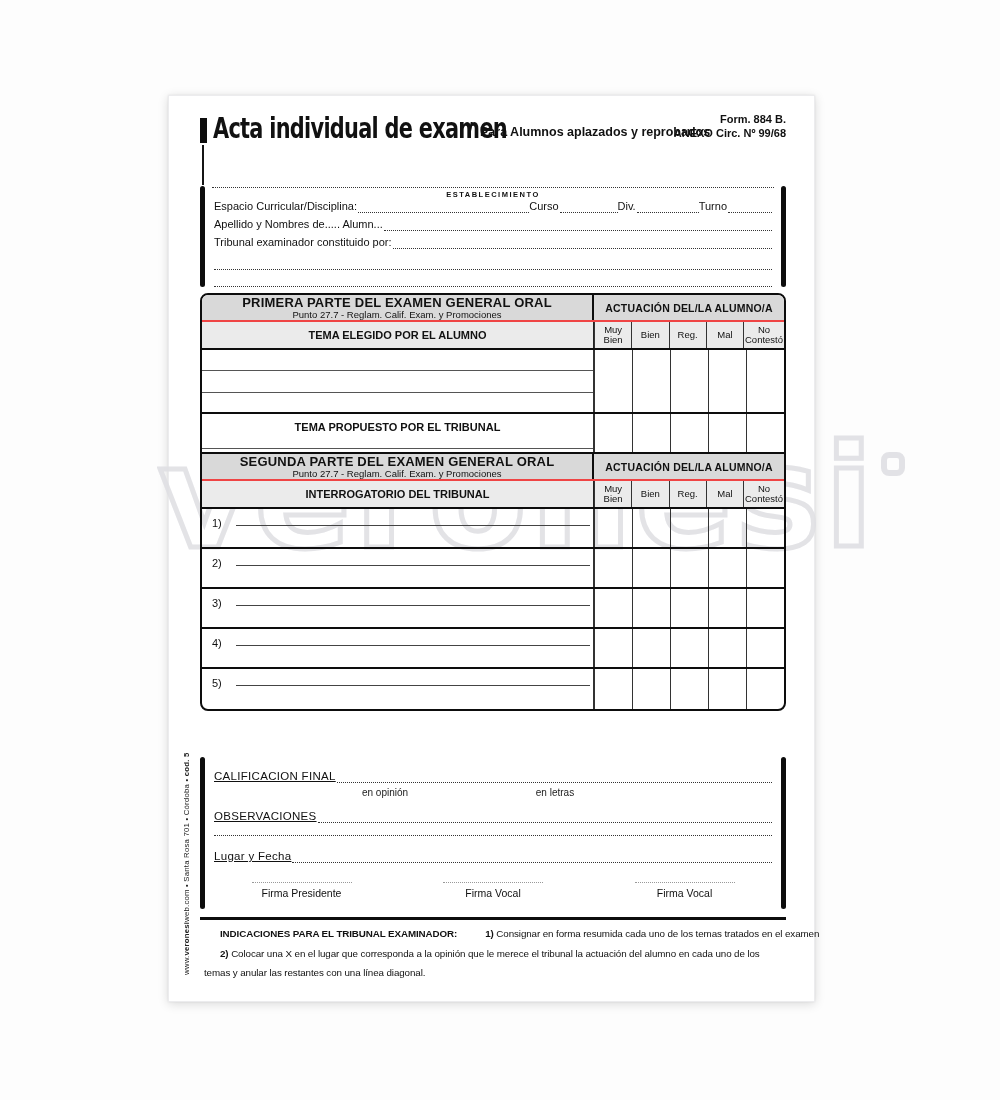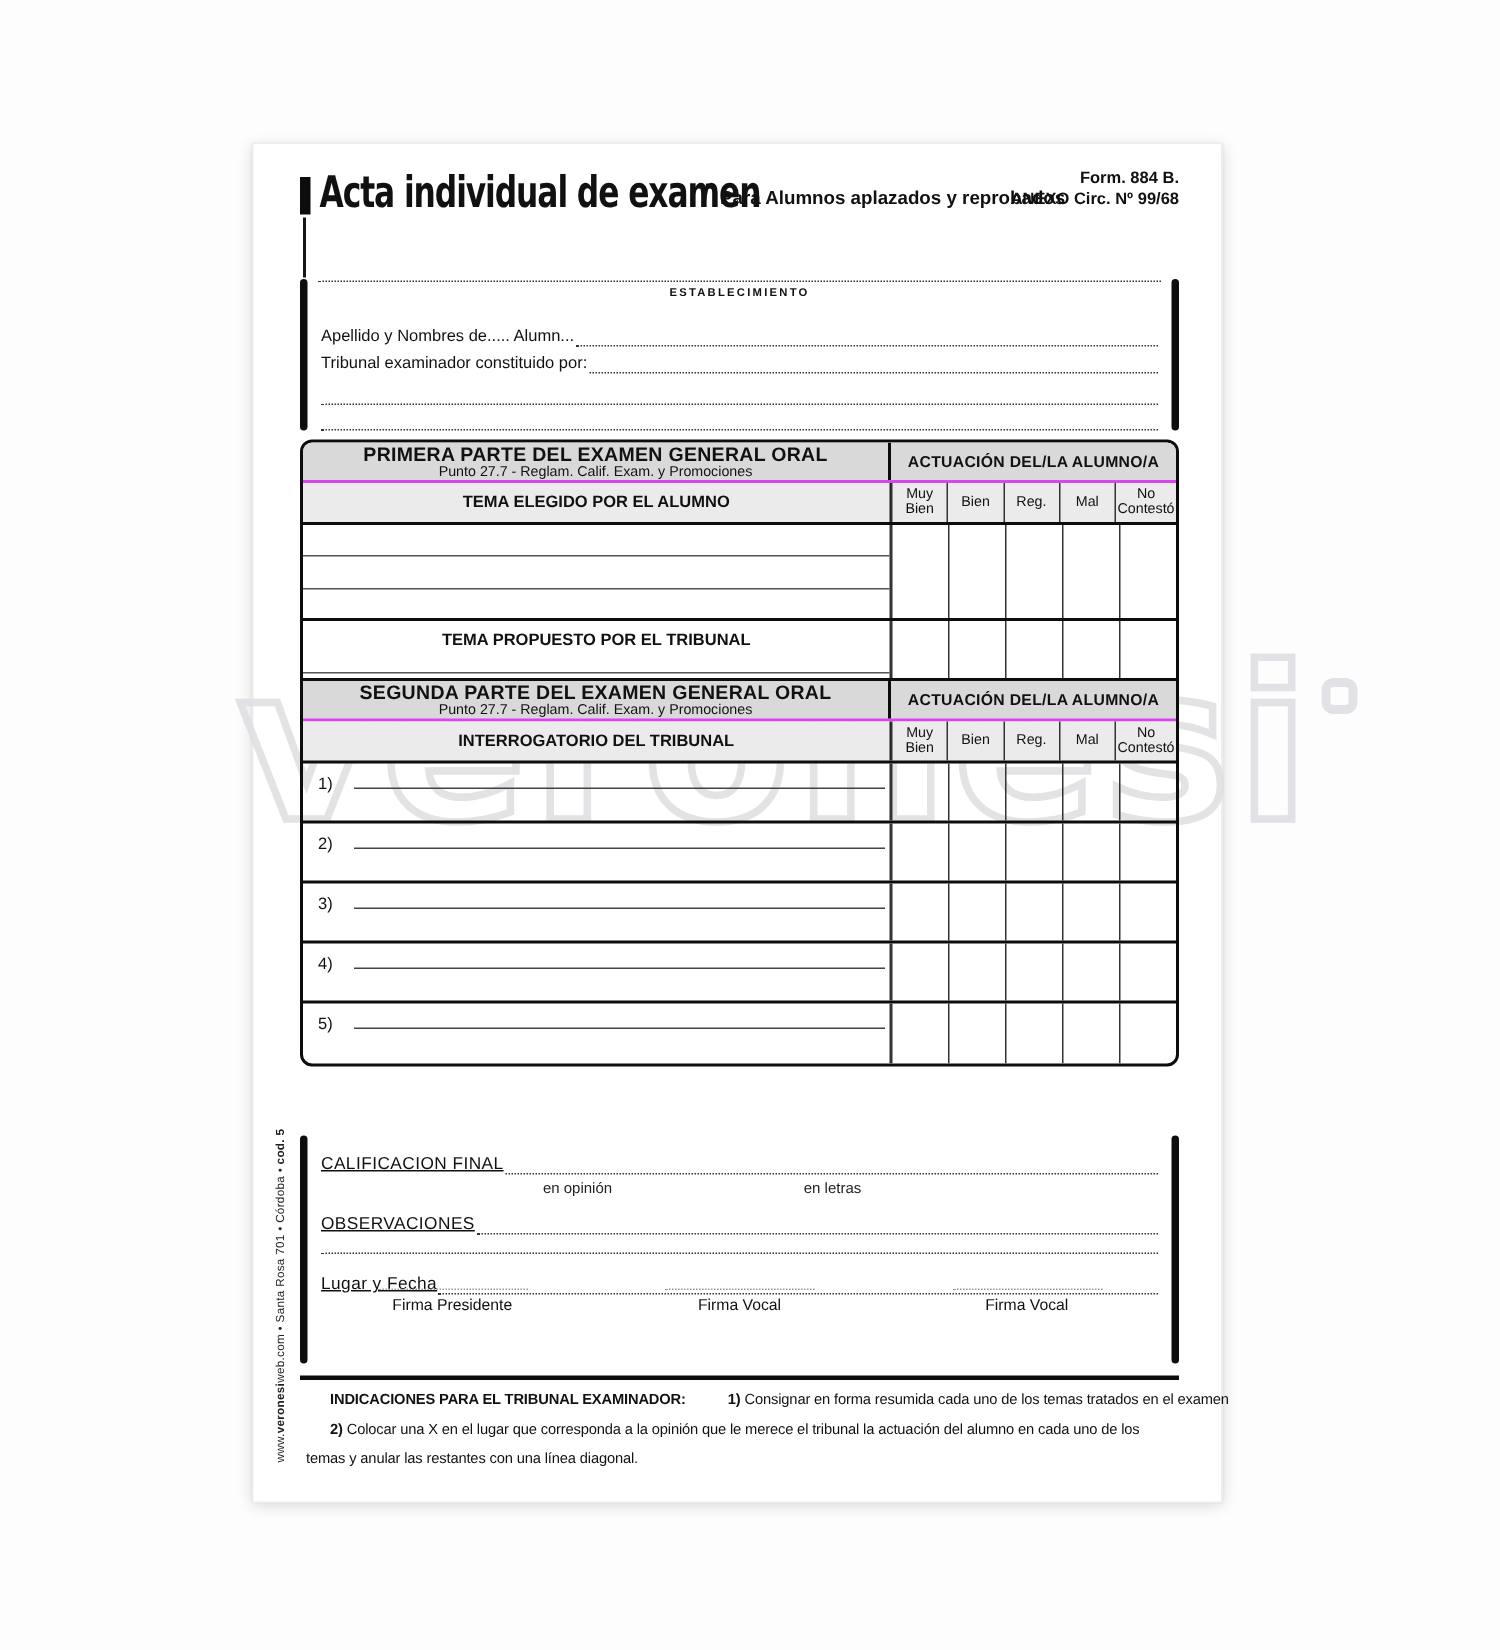--- a/index.html
+++ b/index.html
@@ -45,21 +45,21 @@
   .f-row .lbl { font-size:11px; line-height:13px; white-space:nowrap; }
   .dots { border-bottom:1.5px dotted #333; align-self:stretch; margin-left:1px; }
   .dots.grow { flex:1 1 auto; }
   .r-espacio { top:14px; } .r-apellido { top:32px; } .r-tribunal { top:50px; }
   .free-dotted { position:absolute; left:14px; right:14px; border-top:1.5px dotted #333; }
   .fd1 { top:84px; } .fd2 { top:101px; }
 
   
   .exam-table { position:absolute; left:32px; top:198px; width:586px;
     border:2.5px solid #0d0d0d; border-radius:8px; overflow:hidden; }
-  .band { display:flex; height:27px; background:#d9d9d9; border-bottom:2px solid #d946ef; }
+  .band { display:flex; height:27px; background:#d9d9d9; border-bottom:2px solid #ef4444; }
   .band-left { width:392px; border-right:2px solid #0d0d0d; text-align:center; padding-top:1px; }
   .band-title { font-size:13px; font-weight:bold; line-height:14px; letter-spacing:.2px; }
   .band-sub { font-size:9.5px; line-height:10px; }
   .band-right { flex:1; display:flex; align-items:center; justify-content:center;
     font-size:10.5px; font-weight:bold; letter-spacing:.2px; }
   .subband { display:flex; height:28px; background:#ebebeb; border-bottom:2px solid #0d0d0d; }
   .subband-left { width:392px; border-right:1.5px solid #222; display:flex; align-items:center;
     justify-content:center; font-size:11px; font-weight:bold; }
   .rcell { flex:1; border-left:1px solid #333; display:flex; align-items:center; justify-content:center;
     text-align:center; font-size:9.5px; line-height:10.5px; padding:0 1px; }
@@ -81,21 +81,21 @@
   
   .final-sec { position:absolute; left:32px; top:662px; width:586px; height:156px; }
   .final-sec .vbar { top:0; height:152px; }
   .fin-row { position:absolute; left:14px; right:14px; display:flex; align-items:flex-end; height:14px; }
   .fin-row .lbl { font-size:11.5px; line-height:13px; letter-spacing:.3px; white-space:nowrap;text-decoration:underline; }
   .r-calif { top:12px; } .r-obs { top:52px; } .r-lugar { top:92px; }
   .hint { position:absolute; font-size:10px; color:#222; text-align:center; }
   .h-num { left:130px; top:30px; width:110px; }
   .h-let { left:305px; top:30px; width:100px; }
   .obs-free { position:absolute; left:14px; right:14px; top:78px; border-top:1.5px dotted #333; }
-  .firmas { position:absolute; left:14px; right:14px; top:102px; display:flex; justify-content:space-between; }
+  .firmas { position:absolute; left:14px; right:14px; top:125px; display:flex; justify-content:space-between; }
   .firma { width:175px; text-align:center; }
   .firma-line { width:100px; margin:0 auto; border-top:1.5px dotted #999; }
   .firma-label { font-size:10.5px; margin-top:4px; }
 
   
   .footer-rule { position:absolute; left:32px; top:822px; width:586px; height:2.5px; background:#0d0d0d; }
   .instructions { position:absolute; left:36px; top:829px; width:584px; font-size:9.8px;
     line-height:19.5px; letter-spacing:-.1px; }
   .instructions .p1 { white-space:nowrap; }
   .instructions b { font-weight:bold;padding-left:16px; }
@@ -125,20 +125,30 @@
       <div>Form. 884 B.</div>
       <div>ANEXO Circ. Nº 99/68</div>
     </div>
     <div class="drop-line"></div>
 
     <div class="estab">
       <div class="vbar l"></div>
       <div class="vbar r"></div>
       <div class="e-topline"></div>
       <div class="e-title">ESTABLECIMIENTO</div>
+      <div class="f-row r-espacio">
+        <span class="lbl">Espacio Curricular/Disciplina:</span>
+        <span class="dots grow"></span>
+        <span class="lbl">Curso</span>
+        <span class="dots" style="width:58px"></span>
+        <span class="lbl">Div.</span>
+        <span class="dots" style="width:62px"></span>
+        <span class="lbl">Turno</span>
+        <span class="dots" style="width:44px"></span>
+      </div>
       <div class="f-row r-apellido">
         <span class="lbl">Apellido y Nombres de..... Alumn...</span>
         <span class="dots grow"></span>
       </div>
       <div class="f-row r-tribunal">
         <span class="lbl">Tribunal examinador constituido por:</span>
         <span class="dots grow"></span>
       </div>
       <div class="free-dotted fd1"></div>
       <div class="free-dotted fd2"></div>

